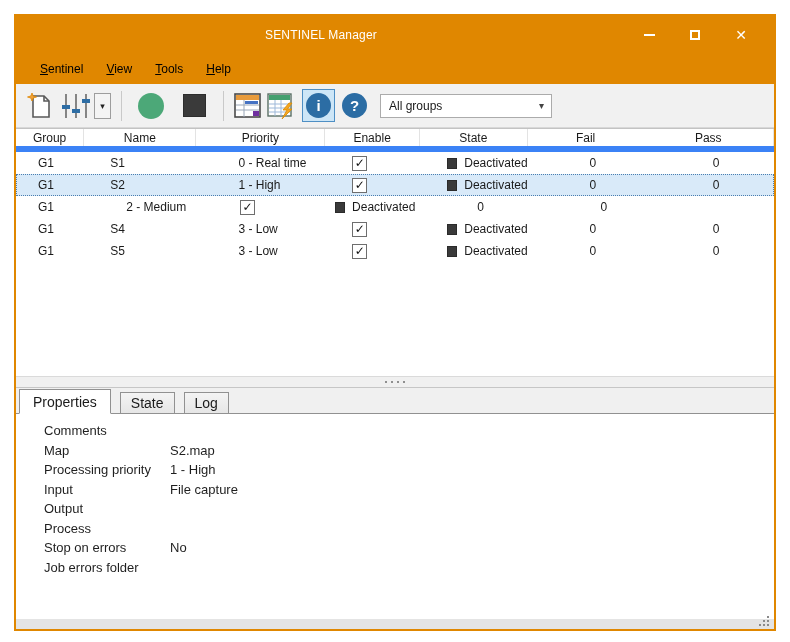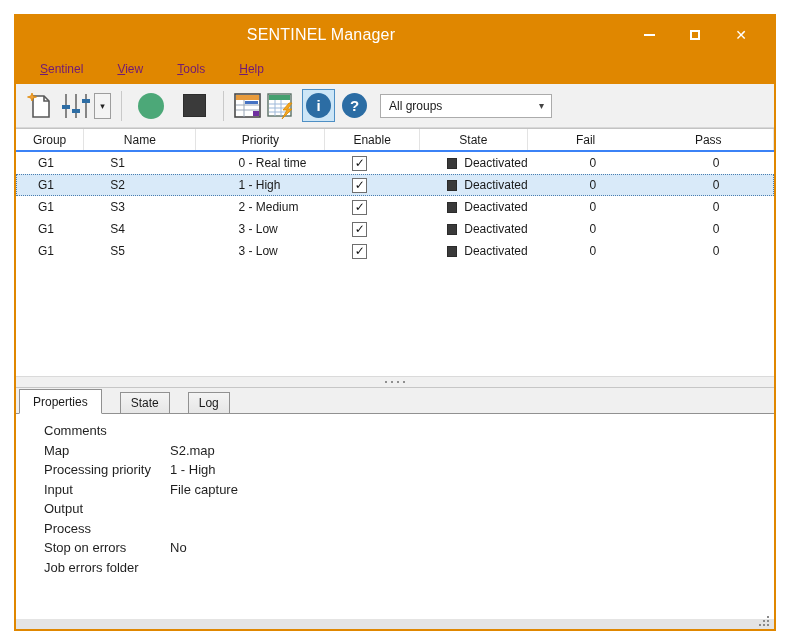--- a/index.html
+++ b/index.html
@@ -13,32 +13,32 @@
     border: 2px solid #E08700;
     display: flex; flex-direction: column;
     background: #ffffff;
     box-shadow: 0 0 0 1px #c9c9c9 inset;
   }
   
   .titlebar {
     height: 38px; background: #E08700; display: flex; align-items: center;
     flex: none; color: #fff;
   }
-  .title-area { flex: 1; text-align: center; font-size: 16px; letter-spacing: .2px; }
+  .title-area { flex: 1; text-align: center; font-size: 12px; letter-spacing: .2px; }
   .win-buttons { display: flex; align-items: center; height: 100%; padding-right: 10px; }
   .win-btn { width: 46px; height: 100%; display: flex; align-items: center; justify-content: center; cursor: default; }
   .min-glyph { width: 11px; height: 2px; background: #fff; }
   .max-glyph { width: 10px; height: 10px; border: 2px solid #fff; }
   .close-glyph { color: #fff; font-size: 14px; font-weight: 700; line-height: 1; }
   
   .menubar {
     height: 30px; background: #E08700; display: flex; align-items: center;
     padding-left: 24px; flex: none;
   }
-  .menu-item { color: #701a75; font-size: 12px; margin-right: 34px; }
+  .menu-item { color: #000000; font-size: 12px; margin-right: 23px; }
   .menu-item .accel { text-decoration: underline; }
   
   .toolbar {
     height: 44px; background: #F1F1F1; display: flex; align-items: center;
     padding-left: 8px; flex: none; border-bottom: 1px solid #D8D8D8;
   }
   .tool-btn { display: flex; align-items: center; justify-content: center; margin: 0 3px; }
   .tool-sep { width: 1px; height: 30px; background: #C9C9C9; margin: 0 7px; }
   .green-circle { width: 26px; height: 26px; border-radius: 50%; background: #4CA878; margin: 0 9px; }
   .dark-square { width: 23px; height: 23px; background: #3A3A3A; border: 1px solid #2D2D2D; margin: 0 10px; }
@@ -58,21 +58,21 @@
   }
   .combo-arrow { margin-left: auto; padding-right: 7px; font-size: 10px; color: #444; }
   .dd-btn {
     width: 17px; height: 26px; border: 1px solid #9d9d9d; background: #F4F4F4;
     display: flex; align-items: center; justify-content: center; font-size: 9px; color: #222;
     margin-left: 2px;
   }
   
   .table-area { height: 248px; flex: none; background: #fff; border-top: 1px solid #C3C3C3; overflow: hidden; }
   .trow { display: flex; height: 22px; align-items: center; font-size: 12px; color: #1a1a1a; }
-  .thead { height: 23px; border-bottom: 2px solid #3b82f6; align-items: center; }
+  .thead { height: 23px; border-bottom: 6px solid #3b82f6; align-items: center; }
   .th {
     display: flex; align-items: center; justify-content: center; height: 100%;
     border-right: 1px solid #E3E3E3; color: #1a1a1a;
   }
   .c0 { width: 9%; }  .c1 { width: 14.8%; } .c2 { width: 17%; }
   .c3 { width: 12.5%; } .c4 { width: 14.2%; } .c5 { width: 17.2%; } .c6 { width: 15.3%; }
   .cell { height: 100%; display: flex; align-items: center; }
   .cell.g { padding-left: 22px; }
   .cell.n { padding-left: 26px; }
   .cell.p { padding-left: 42px; }
@@ -91,22 +91,22 @@
     height: 12px; background: #F0F0F0; border-top: 1px solid #DADADA; border-bottom: 1px solid #C6C6C6;
     display: flex; align-items: center; justify-content: center; flex: none;
   }
   .splitter .dot { width: 2px; height: 2px; background: #8F8F8F; margin: 0 2px; }
   
   .tabbar {
     height: 26px; background: #F0F0F0; display: flex; align-items: flex-end;
     padding-left: 3px; flex: none; border-bottom: 1px solid #919191; position: relative;
   }
   .tab {
-    font-size: 12px; color: #1a1a1a; border: 1px solid #919191; border-bottom: none;
-    display: flex; align-items: center; justify-content: center; margin-right: 18px;
+    font-size: 14px; color: #1a1a1a; border: 1px solid #919191; border-bottom: none;
+    display: flex; align-items: center; justify-content: center; margin-right: 9px;
     background: linear-gradient(#F4F4F4, #E6E6E6); height: 21px; padding: 0 10px; text-align: right;
   }
   .tab-active {
     background: #fff; height: 25px; padding: 0 13px; position: relative; z-index: 2;
     margin-bottom: -1px; border-bottom: 1px solid #fff;
   }
   
   .props { flex: 1; background: #fff; padding-top: 7px; padding-left: 28px; overflow: hidden; }
   .prop-row { display: flex; height: 19.5px; align-items: center; font-size: 13px; color: #1f1f1f; }
   .prop-label { width: 126px; flex: none; }
@@ -246,21 +246,20 @@
       <div class="cell s c4">
           <span class="state-square"></span>
           <span>Deactivated</span>
         </div>
       <div class="cell num c5">0</div>
       <div class="cell num c6">0</div>
     </div>
 
     <div class="trow">
       <div class="cell g c0">G1</div>
-      <div class="cell n c1">S3</div>
       <div class="cell p c2">2 - Medium</div>
       <div class="cell e c3">
           <span class="checkbox">✓</span>
         </div>
       <div class="cell s c4">
           <span class="state-square"></span>
           <span>Deactivated</span>
         </div>
       <div class="cell num c5">0</div>
       <div class="cell num c6">0</div>

